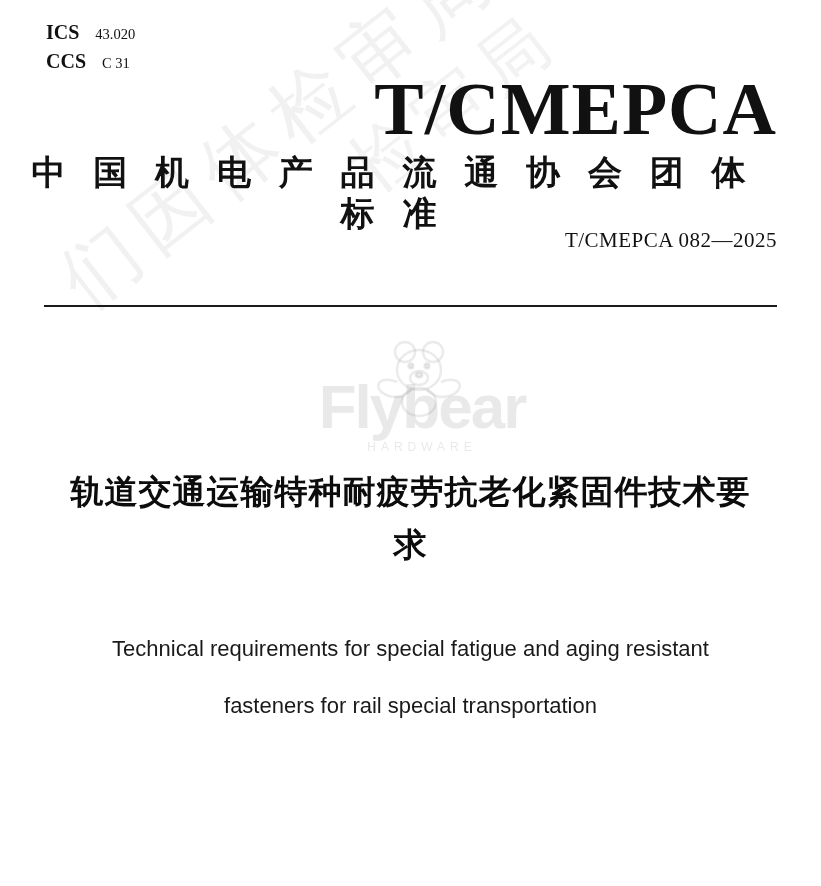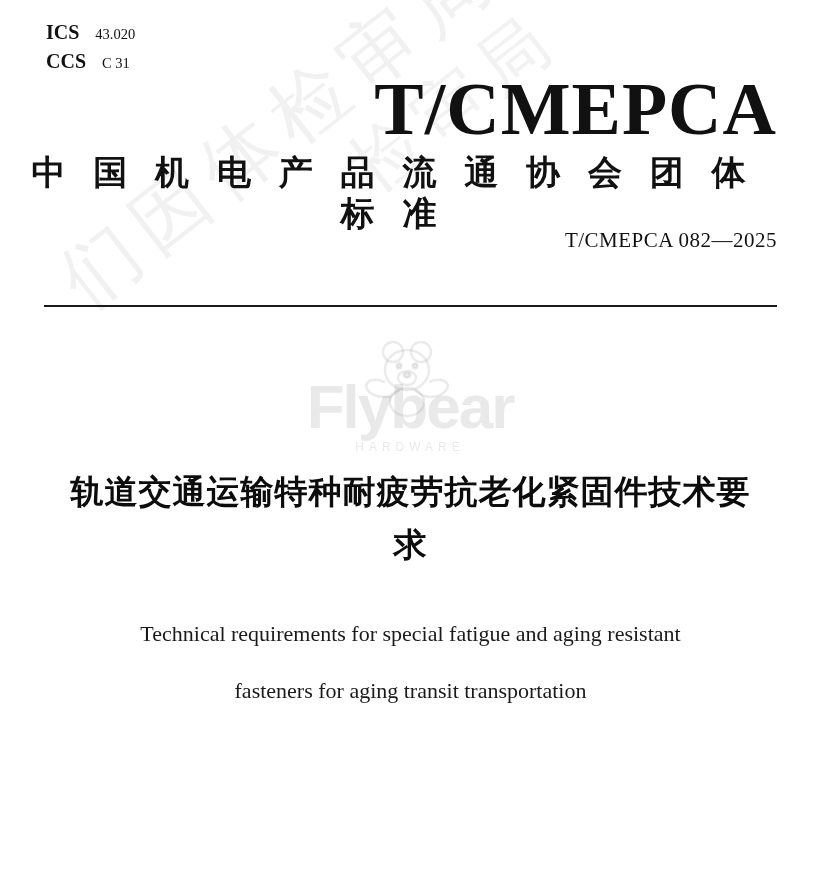--- a/index.html
+++ b/index.html
@@ -51,21 +51,21 @@
     transform: rotate(-38deg);
     transform-origin: 0 0;
     font-family: "Liberation Sans", sans-serif;
     font-size: 70px;
     letter-spacing: 10px;
     color: rgba(0,0,0,0.05);
     white-space: nowrap;
   }
   .wm-flybear {
     position: absolute;
-    left: 260px;
+    left: 272px;
     top: 330px;
     width: 300px;
     text-align: center;
     color: rgba(120,120,120,0.16);
   }
   .wm-flybear .fb-text {
     font-family: "Liberation Sans", sans-serif;
     font-size: 62px;
     font-weight: 700;
     letter-spacing: -2px;
@@ -163,25 +163,25 @@
     letter-spacing: 1px;
     line-height: 1.6;
     font-family: Liberation Sans, sans-serif;
     color: #0c0c0c;
   }
 
   .en-title {
     position: absolute;
     left: 70px;
     right: 70px;
-    top: 605px;
+    top: 620px;
     text-align: center;
     font-size: 22px;
     line-height: 2.6;
-    font-family: Liberation Serif, serif;
+    font-family: Liberation Sans, sans-serif;
     color: #1a1a1a;
   }
   .en-title .ln { display: block; }
 </style>
 </head>
 <body>
 
 <div class="page">
 
   <div class="wm-layer">
@@ -222,16 +222,16 @@
   <div class="org-line">中 国 机 电 产 品 流 通 协 会 团 体 标 准</div>
 
   <div class="std-no">T/CMEPCA  082—2025</div>
 
   <div class="rule"></div>
 
   <div class="cn-title">轨道交通运输特种耐疲劳抗老化紧固件技术要求</div>
 
   <div class="en-title">
     <span class="ln">Technical requirements for special fatigue and aging resistant</span>
-    <span class="ln">fasteners for aging transit transportation</span>
+    <span class="ln">fasteners for rail special transportation</span>
   </div>
 
 </div>
 
 </body></html>

